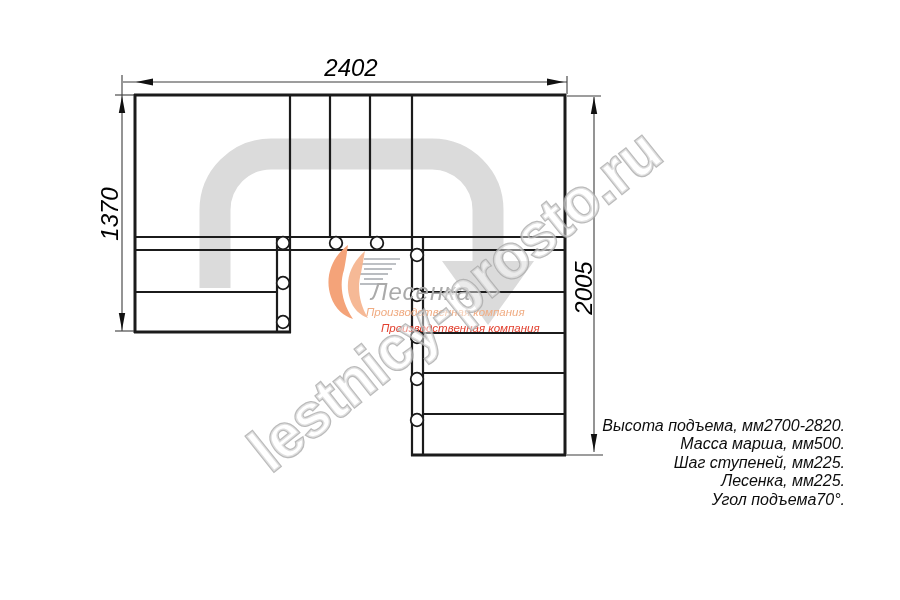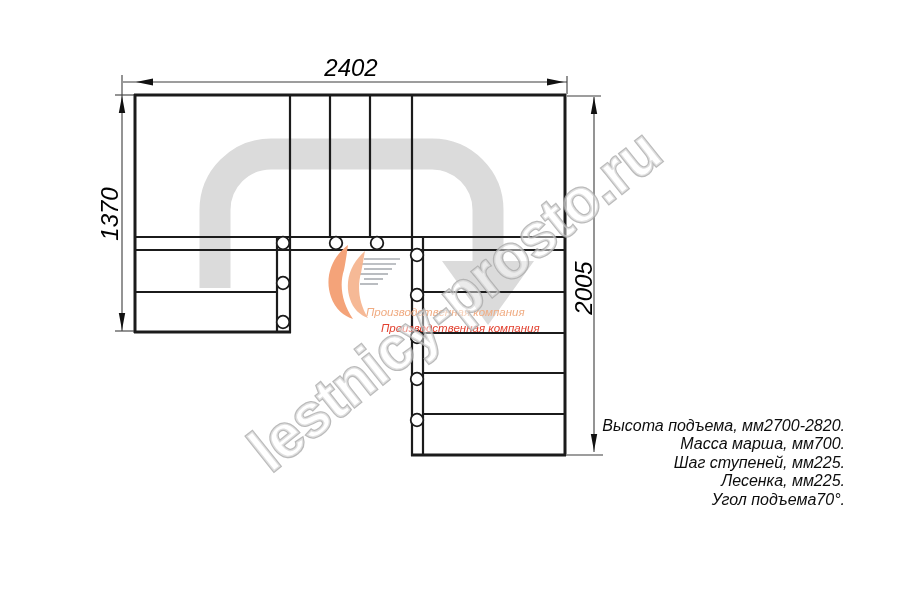--- a/index.html
+++ b/index.html
@@ -111,35 +111,36 @@
         <line x1="38" y1="21" x2="74" y2="21"></line>
         <line x1="42" y1="26" x2="70" y2="26"></line>
         <line x1="38" y1="31" x2="66" y2="31"></line>
         <line x1="42" y1="36" x2="61" y2="36"></line>
         <line x1="38" y1="41" x2="56" y2="41"></line>
       </g>
       <path d="M 26 2 C 10 14 2 34 9 54 C 13 66 22 73 31 76 C 20 60 17 42 22 27 C 24 17 25 9 26 2 Z" fill="#f4a379"></path>
       <path d="M 43 8 C 29 20 22 38 28 56 C 31 66 38 72 46 75 C 37 60 35 44 39 30 C 41 20 42 13 43 8 Z" fill="#f6b590" opacity="0.95"></path>
     </svg>
   </div>
+  <div class="logo-name">Лесенка</div>
   <div class="logo-tagline1">Производственная компания</div>
   <div class="logo-tagline2">Производственная компания</div>
 
   <svg id="watermark-svg" width="900" height="600" viewBox="0 0 900 600">
     <text x="455" y="321" transform="rotate(-38.6 455 300)" text-anchor="middle" font-family="Liberation Sans, sans-serif" font-size="62" font-weight="bold" textLength="505" lengthAdjust="spacingAndGlyphs" fill="rgba(255,255,255,0.55)" stroke="#ababab" stroke-width="2.6" paint-order="stroke" opacity="0.8">lestnicy-prosto.ru</text>
   </svg>
 
   <div class="specs">
     <div class="spec-row">
       <span>Высота подъема, мм</span>
       <span>2700-2820.</span>
     </div>
     <div class="spec-row">
       <span>Масса марша, мм</span>
-      <span>700.</span>
+      <span>500.</span>
     </div>
     <div class="spec-row">
       <span>Шаг ступеней, мм</span>
       <span>225.</span>
     </div>
     <div class="spec-row">
       <span>Лесенка, мм</span>
       <span>225.</span>
     </div>
     <div class="spec-row">

